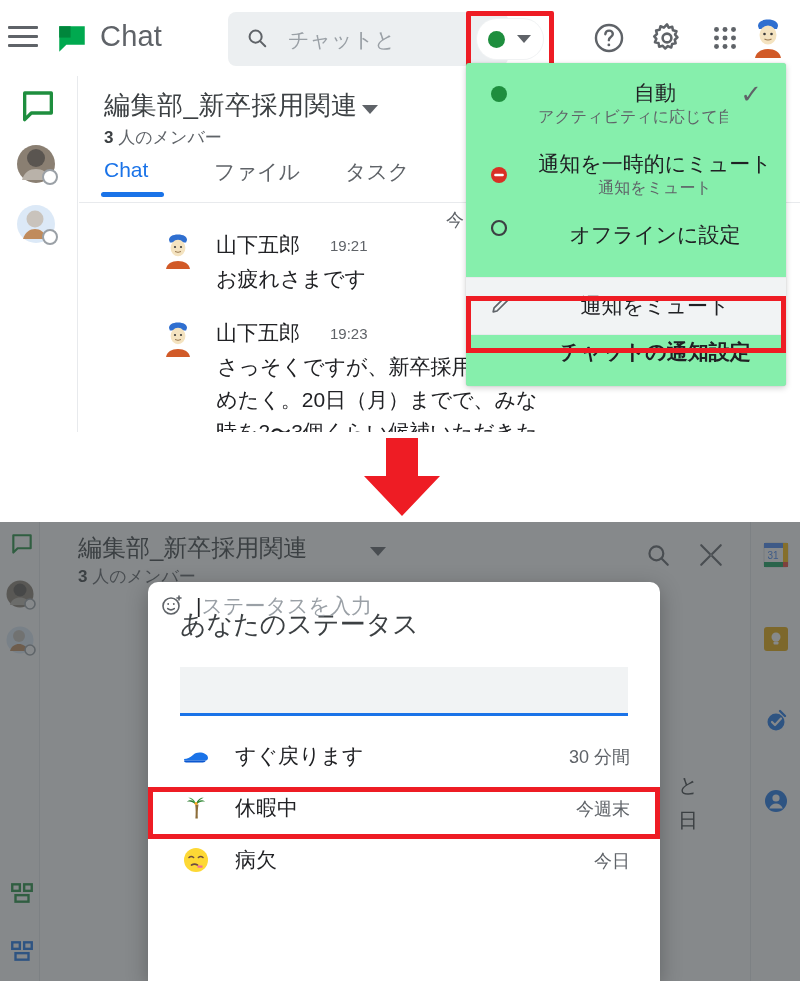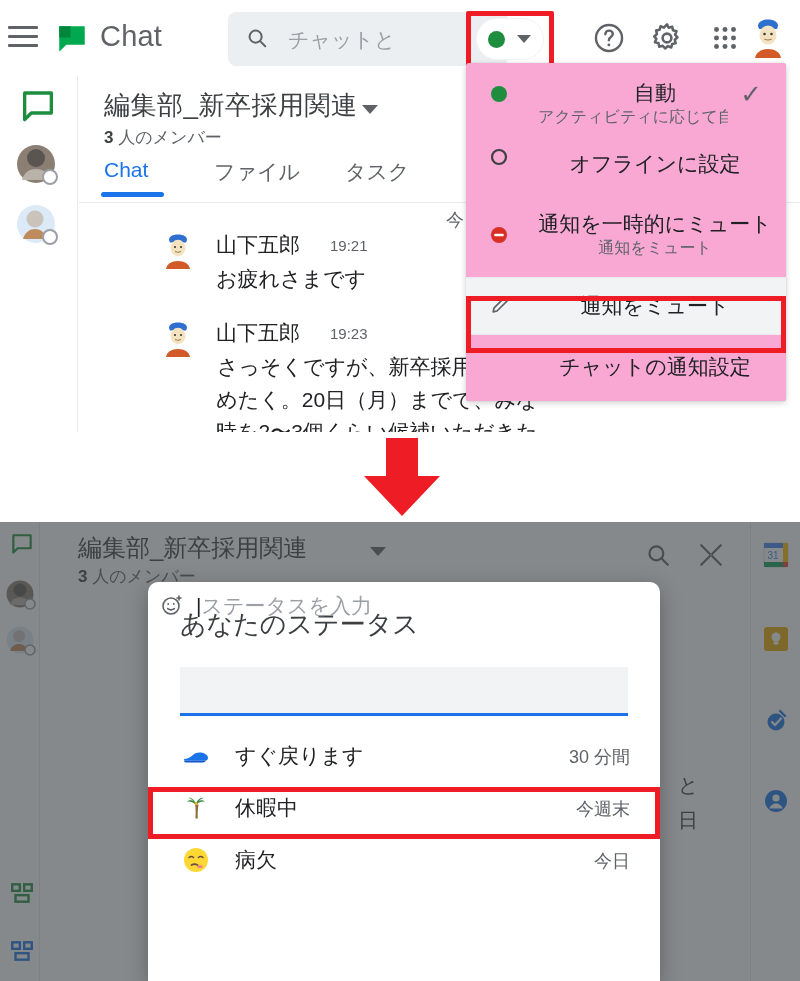--- a/index.html
+++ b/index.html
@@ -65,32 +65,32 @@
 
   .daymark { position: absolute; right: 318px; top: 132px; font-size: 18px; color: #5f6368; }
 
   .msg { position: absolute; left: 0; }
   .msg-avatar { position: absolute; left: 0; top: 2px; width: 34px; height: 38px; }
   .msg-name { position: absolute; left: 55px; top: 0; font-size: 21px; color: #202124; white-space: nowrap; }
   .msg-time { position: absolute; top: 6px; font-size: 15px; color: #5f6368; }
   .msg-body { position: absolute; left: 55px; top: 32px; font-size: 21px; color: #202124; line-height: 1.55; white-space: pre; }
 
   
-  .menu { position: absolute; left: 466px; top: 63px; width: 320px; background: #f9a8d4; border-radius: 3px;
+  .menu { position: absolute; left: 466px; top: 63px; width: 320px; background: #86efac; border-radius: 3px;
           box-shadow: 0 2px 6px rgba(0,0,0,.18), 0 0 1px rgba(0,0,0,.25); overflow: hidden; }
   .menu-item { position: relative; padding: 10px 14px 10px 14px; cursor: pointer; }
   .mi-dot { position: absolute; left: 24px; width: 18px; height: 18px; }
   .mi-title { margin-left: 58px; font-size: 21px; color: #202124; white-space: nowrap; }
   .mi-sub { margin-left: 58px; font-size: 16px; color: #5f6368; white-space: nowrap; overflow: hidden; }
   .mi-check { position: absolute; right: 24px; top: 18px; font-size: 26px; color: #5f6368; line-height: 1; }
   .menu-sep { height: 1px; background: #e8eaed; margin: 6px 0 0 0; }
   .mi-status { background: #f1f3f4; padding: 14px 14px 14px 14px; }
   .mi-pencil { position: absolute; left: 24px; top: 15px; width: 22px; height: 22px; }
   .redbox-status { position: absolute; left: 466px; top: 296px; width: 320px; height: 57px; border: 5px solid #ee1c24; pointer-events: none; }
-  .mi-notify { padding: 18px 14px 20px 14px; }
+  .mi-notify { padding: 3px 14px 20px 14px; font-weight: bold; }
   .mi-notify .mi-title { margin-left: 58px; }
 
   
   .arrow-wrap { position: absolute; left: 352px; top: 438px; width: 100px; height: 78px; }
 
   
   .panel-bot { position: absolute; left: 0; top: 522px; width: 800px; height: 459px; background: #fff; overflow: hidden; }
   .bot-content { position: absolute; inset: 0; }
   .bot-scrim { position: absolute; inset: 0; background: rgba(60,64,67,.62); }
 
@@ -294,38 +294,38 @@
         <div class="mi-dot" style="top:22px">
           <svg viewBox="0 0 18 18">
               <circle cx="9" cy="9" r="8" fill="#1e8e3e"></circle>
             </svg>
         </div>
         <div class="mi-title">自動</div>
         <div class="mi-sub" style="width:190px">アクティビティに応じて自</div>
         <div class="mi-check">✓</div>
       </div>
 
-      <div class="menu-item" style="padding-top:10px;padding-bottom:22px">
-        <div class="mi-dot" style="top:8px">
-          <svg viewBox="0 0 18 18">
-              <circle cx="9" cy="9" r="7" fill="none" stroke="#3c4043" stroke-width="2.2"></circle>
-            </svg>
-        </div>
-        <div class="mi-title">オフラインに設定</div>
-      </div>
-
       <div class="menu-item" style="padding-top:10px;padding-bottom:12px">
         <div class="mi-dot" style="top:26px">
           <svg viewBox="0 0 18 18">
               <circle cx="9" cy="9" r="8" fill="#d93025"></circle>
               <rect x="4.2" y="7.7" width="9.6" height="2.6" rx="1.1" fill="#fff"></rect>
             </svg>
         </div>
         <div class="mi-title">通知を一時的にミュート</div>
         <div class="mi-sub">通知をミュート</div>
+      </div>
+
+      <div class="menu-item" style="padding-top:10px;padding-bottom:22px">
+        <div class="mi-dot" style="top:8px">
+          <svg viewBox="0 0 18 18">
+              <circle cx="9" cy="9" r="7" fill="none" stroke="#3c4043" stroke-width="2.2"></circle>
+            </svg>
+        </div>
+        <div class="mi-title">オフラインに設定</div>
       </div>
 
       <div class="menu-sep"></div>
 
       <div class="menu-item mi-status">
         <div class="mi-pencil">
           <svg viewBox="0 0 22 22" fill="none" stroke="#5f6368" stroke-width="1.7">
             <path d="M3.2 18.8l.9-3.9L15.2 3.8l3 3L7 18l-3.8.8z" stroke-linejoin="round"></path>
           </svg>
         </div>

